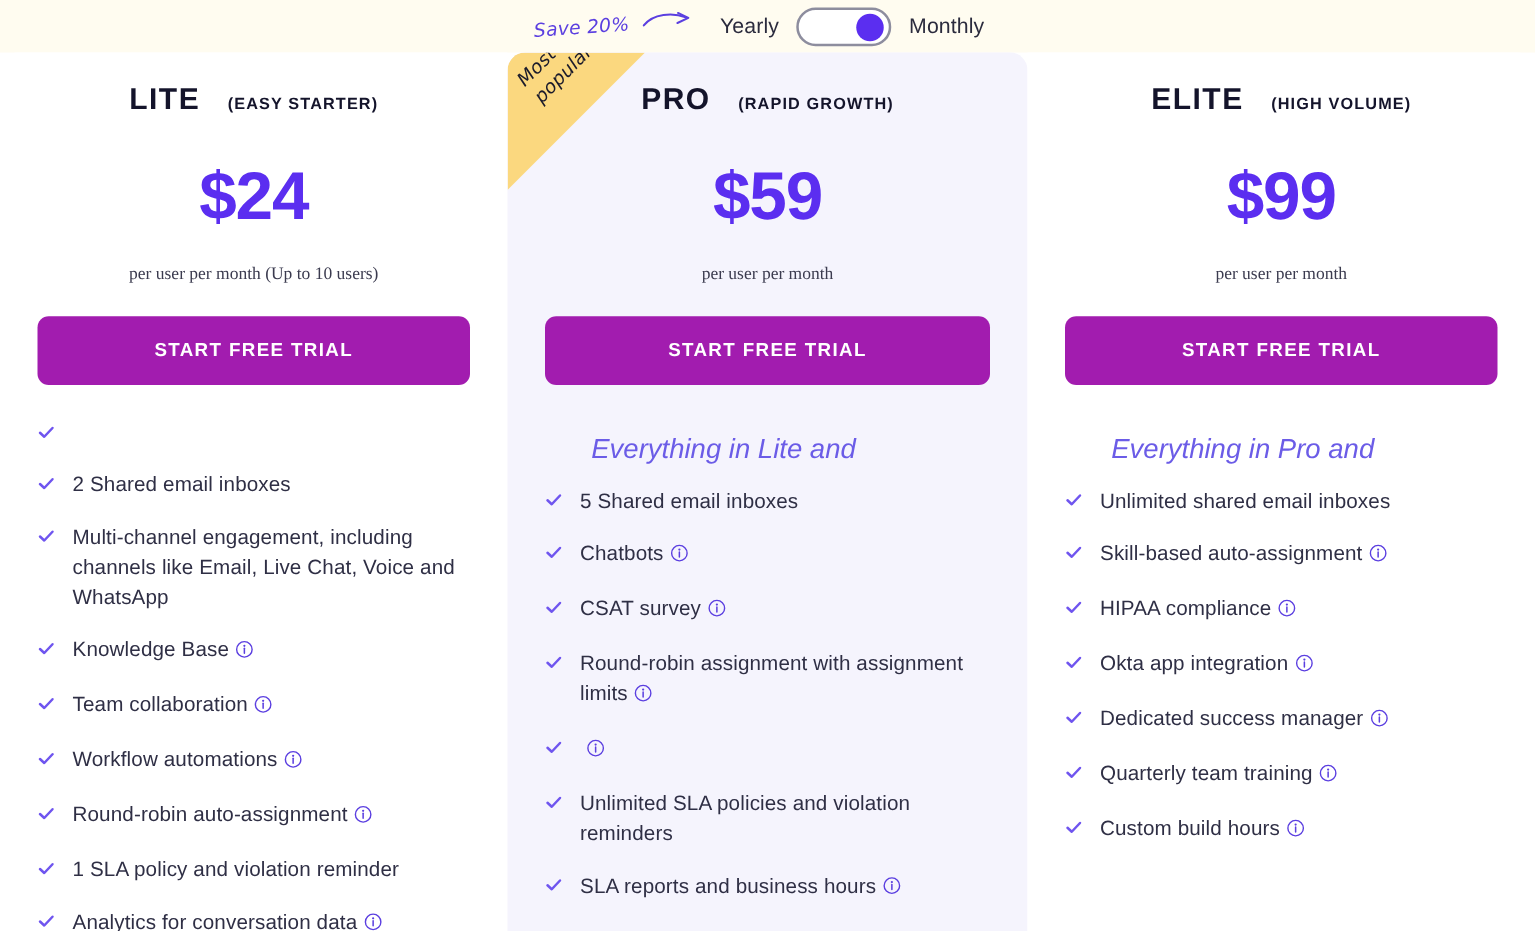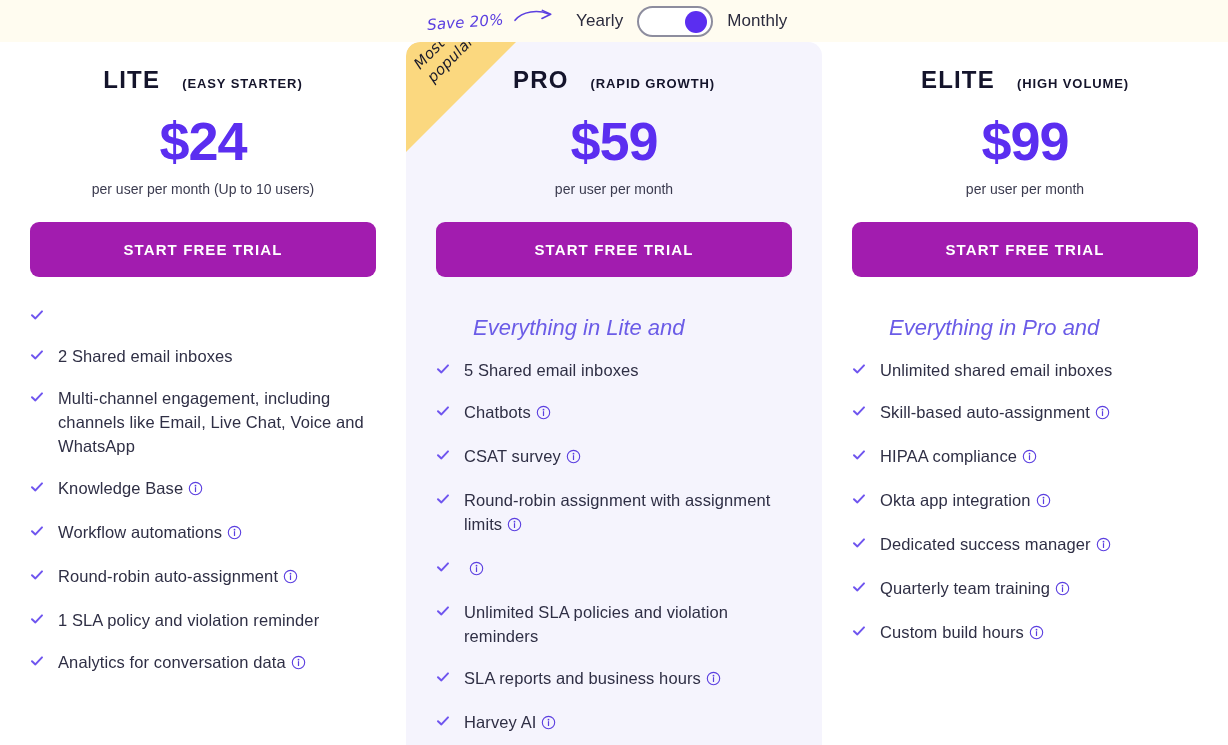--- a/index.html
+++ b/index.html
@@ -97,24 +97,24 @@
     font-size: 24px; font-weight: 700; color: #14142b;
     letter-spacing: 1.2px;
   }
   .plan-tag {
     font-size: 13px; font-weight: 700; color: #14142b;
     letter-spacing: .9px;
   }
   .price {
     font-size: 54px; font-weight: 800; color: #5b2ef0;
     letter-spacing: -1px; line-height: 1;
-    margin-top: 20px;
+    margin-top: 36px;
   }
   .price-note {
-    font-size: 14px; color: #3b3b4f; margin-top: 13px;
+    font-size: 14px; color: #3b3b4f; margin-top: 28px; font-family: Liberation Serif, serif;
   }
   .cta {
     display: block; width: 100%; height: 55px;
     margin-top: 25px;
     background: #a21caf; color: #ffffff;
     border: none; border-radius: 9px;
     font-family: "Liberation Sans", sans-serif;
     font-size: 15px; font-weight: 700; letter-spacing: 1.1px;
     cursor: pointer;
   }
@@ -196,20 +196,30 @@
             <span class="check"><svg width="14" height="14" viewBox="0 0 14 14">
                 <path d="M2 7.2 L5.4 10.4 L12 3.4" stroke="#6f55ef" stroke-width="2" fill="none" stroke-linecap="round" stroke-linejoin="round"></path>
               </svg></span>
             <span class="feature-text"><span>Multi-channel engagement, including channels like Email, Live Chat, Voice and WhatsApp</span></span>
           </li>
           <li class="feature">
             <span class="check"><svg width="14" height="14" viewBox="0 0 14 14">
                 <path d="M2 7.2 L5.4 10.4 L12 3.4" stroke="#6f55ef" stroke-width="2" fill="none" stroke-linecap="round" stroke-linejoin="round"></path>
               </svg></span>
             <span class="feature-text"><span>Knowledge Base</span><span class="info-icon"><svg width="15" height="15" viewBox="0 0 16 16">
+                  <circle cx="8" cy="8" r="6.6" stroke="#5b3fe0" stroke-width="1.2" fill="none"></circle>
+                  <circle cx="8" cy="5" r="0.95" fill="#5b3fe0"></circle>
+                  <path d="M8 7.1 L8 11.2" stroke="#5b3fe0" stroke-width="1.3" stroke-linecap="round"></path>
+                </svg></span></span>
+          </li>
+          <li class="feature">
+            <span class="check"><svg width="14" height="14" viewBox="0 0 14 14">
+                <path d="M2 7.2 L5.4 10.4 L12 3.4" stroke="#6f55ef" stroke-width="2" fill="none" stroke-linecap="round" stroke-linejoin="round"></path>
+              </svg></span>
+            <span class="feature-text"><span>Team collaboration</span><span class="info-icon"><svg width="15" height="15" viewBox="0 0 16 16">
                   <circle cx="8" cy="8" r="6.6" stroke="#5b3fe0" stroke-width="1.2" fill="none"></circle>
                   <circle cx="8" cy="5" r="0.95" fill="#5b3fe0"></circle>
                   <path d="M8 7.1 L8 11.2" stroke="#5b3fe0" stroke-width="1.3" stroke-linecap="round"></path>
                 </svg></span></span>
           </li>
           <li class="feature">
             <span class="check"><svg width="14" height="14" viewBox="0 0 14 14">
                 <path d="M2 7.2 L5.4 10.4 L12 3.4" stroke="#6f55ef" stroke-width="2" fill="none" stroke-linecap="round" stroke-linejoin="round"></path>
               </svg></span>
             <span class="feature-text"><span>Workflow automations</span><span class="info-icon"><svg width="15" height="15" viewBox="0 0 16 16">

